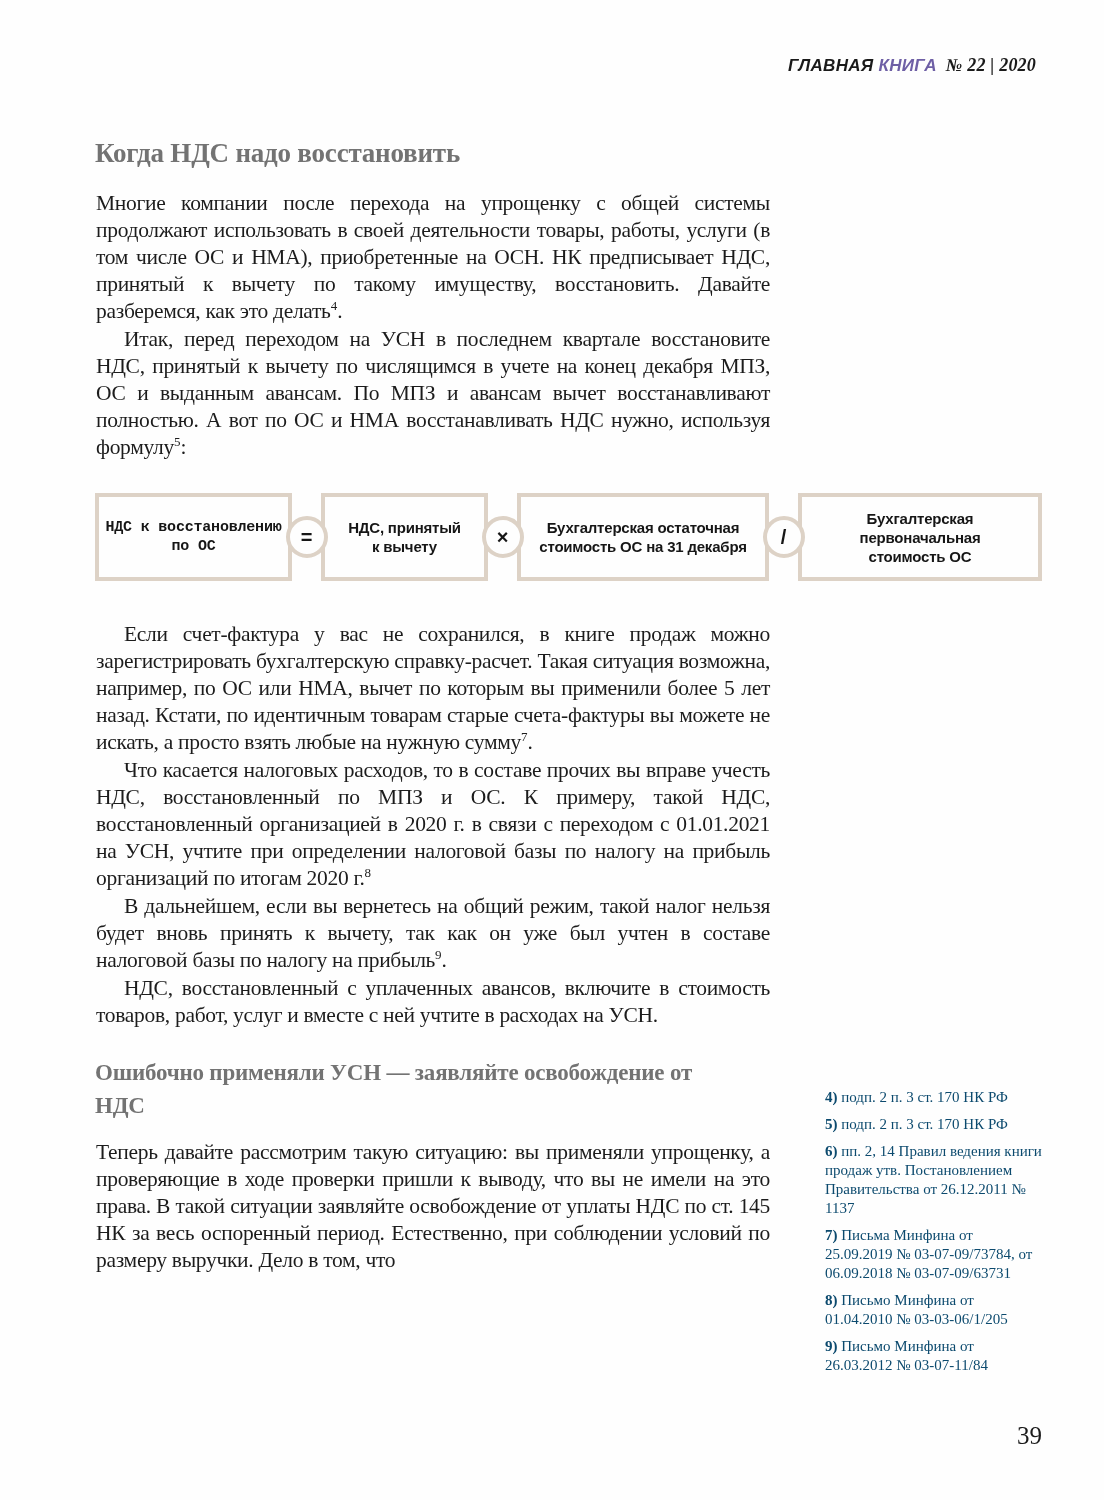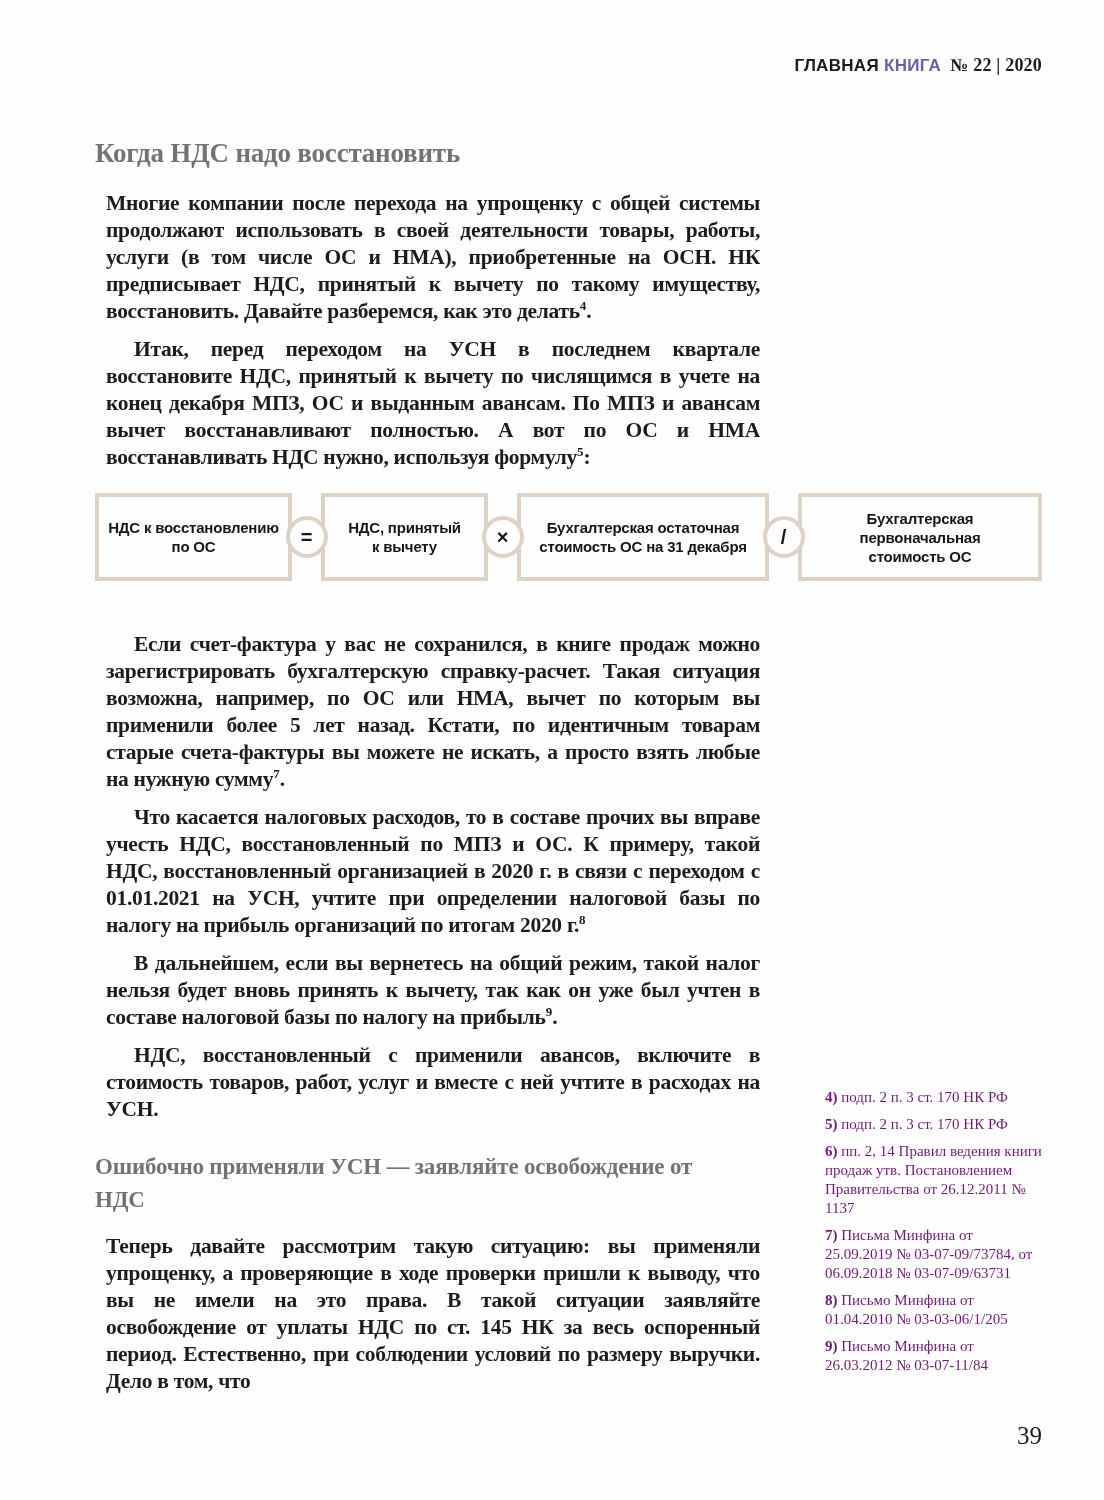--- a/index.html
+++ b/index.html
@@ -10,26 +10,27 @@
     background: #fefefe;
     overflow: hidden;
     color: #1c1c1c;
     font-family: "Liberation Serif", "DejaVu Serif", serif;
   }
 
   
   .header {
     position: absolute;
     top: 55px;
-    right: 62px;
+    right: 68px;
     font-family: "Liberation Sans", "DejaVu Sans", sans-serif;
     font-weight: bold;
     font-size: 17px;
     letter-spacing: 0.3px;
     white-space: nowrap;
+    font-style: italic;
   }
   .hdr-black { color: #1a1a1a; }
   .hdr-purple { color: #6e5fa5; }
   .hdr-issue {
     font-family: "Liberation Serif", "DejaVu Serif", serif;
     color: #1a1a1a;
     font-size: 18px;
     letter-spacing: 0.2px;
     margin-left: 4px;
   }
@@ -41,27 +42,26 @@
   h1, h2 {
     font-family: "Liberation Serif", "DejaVu Serif", serif;
     font-weight: bold;
     color: #737373;
     letter-spacing: -0.2px;
   }
   h1 { font-size: 27px; line-height: 31px; margin: 0 0 21px 0; }
   h2 { font-size: 23px; line-height: 33px; margin: 27px 0 17px 0; max-width: 600px; }
 
   p {
-    margin: 11px;
+    margin: 1px;
     font-size: 21.5px;
     line-height: 27px;
     text-align: justify;
     letter-spacing: -0.3px;
     hyphens: auto;
-    font-weight: bold;
     -webkit-hyphens: auto;
   }
   p.indent { text-indent: 28px; }
   sup { font-size: 13px; line-height: 0; letter-spacing: 0; }
 
   
   .formula {
     position: absolute;
     left: 95px;
     top: 493px;
@@ -80,21 +80,21 @@
     justify-content: center;
     text-align: center;
     font-weight: bold;
     font-size: 15px;
     line-height: 19px;
     color: #161616;
     white-space: pre-line;
     letter-spacing: -0.2px;
     padding: 0 4px;
   }
-  .w1 { flex: 0 0 197px; }
+  .w1 { flex: 0 0 197px; font-family: Liberation Mono, monospace; }
   .w2 { flex: 0 0 167px; }
   .w3 { flex: 0 0 252px; }
   .w4 { flex: 0 0 244px; }
   .fop {
     box-sizing: border-box;
     flex: 0 0 42px;
     height: 42px;
     align-self: center;
     margin: 0 -6.5px;
     border: 4px solid #ddd2c6;
@@ -111,21 +111,21 @@
   }
 
   
   .footnotes {
     position: absolute;
     left: 825px;
     top: 1088px;
     width: 218px;
     font-size: 15px;
     line-height: 19px;
-    color: #701a75;
+    color: #0c4a6e;
   }
   .fn { margin-bottom: 8px; }
   .fn b { font-weight: bold; }
 
   
   .pagenum {
     position: absolute;
     top: 1422px;
     right: 62px;
     font-size: 25px;
@@ -161,21 +161,21 @@
 стоимость ОС на 31 декабря</div>
     <div class="fop">/</div>
     <div class="fbox w4">Бухгалтерская первоначальная
 стоимость ОС</div>
   </div>
 
   <div class="block2">
     <p class="indent"><span>Если счет-фактура у вас не сохранился, в книге продаж можно зарегистрировать бухгалтерскую справку-расчет. Такая ситуация возможна, например, по ОС или НМА, вычет по которым вы применили более 5 лет назад. Кстати, по идентичным товарам старые счета-фактуры вы можете не искать, а просто взять любые на нужную сумму</span><sup>7</sup><span>.</span></p>
     <p class="indent"><span>Что касается налоговых расходов, то в составе прочих вы вправе учесть НДС, восстановленный по МПЗ и ОС. К примеру, такой НДС, восстановленный организацией в 2020 г. в связи с переходом с 01.01.2021 на УСН, учтите при определении налоговой базы по налогу на прибыль организаций по итогам 2020 г.</span><sup>8</sup><span></span></p>
     <p class="indent"><span>В дальнейшем, если вы вернетесь на общий режим, такой налог нельзя будет вновь принять к вычету, так как он уже был учтен в составе налоговой базы по налогу на прибыль</span><sup>9</sup><span>.</span></p>
-    <p class="indent"><span>НДС, восстановленный с применили авансов, включите в стоимость товаров, работ, услуг и вместе с ней учтите в расходах на УСН.</span><sup></sup><span></span></p>
+    <p class="indent"><span>НДС, восстановленный с уплаченных авансов, включите в стоимость товаров, работ, услуг и вместе с ней учтите в расходах на УСН.</span><sup></sup><span></span></p>
 
     <h2>Ошибочно применяли УСН — заявляйте освобождение от НДС</h2>
     <p><span>Теперь давайте рассмотрим такую ситуацию: вы применяли упрощенку, а проверяющие в ходе проверки пришли к выводу, что вы не имели на это права. В такой ситуации заявляйте освобождение от уплаты НДС по ст. 145 НК за весь оспоренный период. Естественно, при соблюдении условий по размеру выручки. Дело в том, что</span><sup></sup><span></span></p>
   </div>
 
   <aside class="footnotes">
     <div class="fn"><b>4)</b> <span>подп. 2 п. 3 ст. 170 НК РФ</span></div>
     <div class="fn"><b>5)</b> <span>подп. 2 п. 3 ст. 170 НК РФ</span></div>
     <div class="fn"><b>6)</b> <span>пп. 2, 14 Правил ведения книги продаж утв. Постановлением Правительства от 26.12.2011 № 1137</span></div>
     <div class="fn"><b>7)</b> <span>Письма Минфина от 25.09.2019 № 03-07-09/73784, от 06.09.2018 № 03-07-09/63731</span></div>

